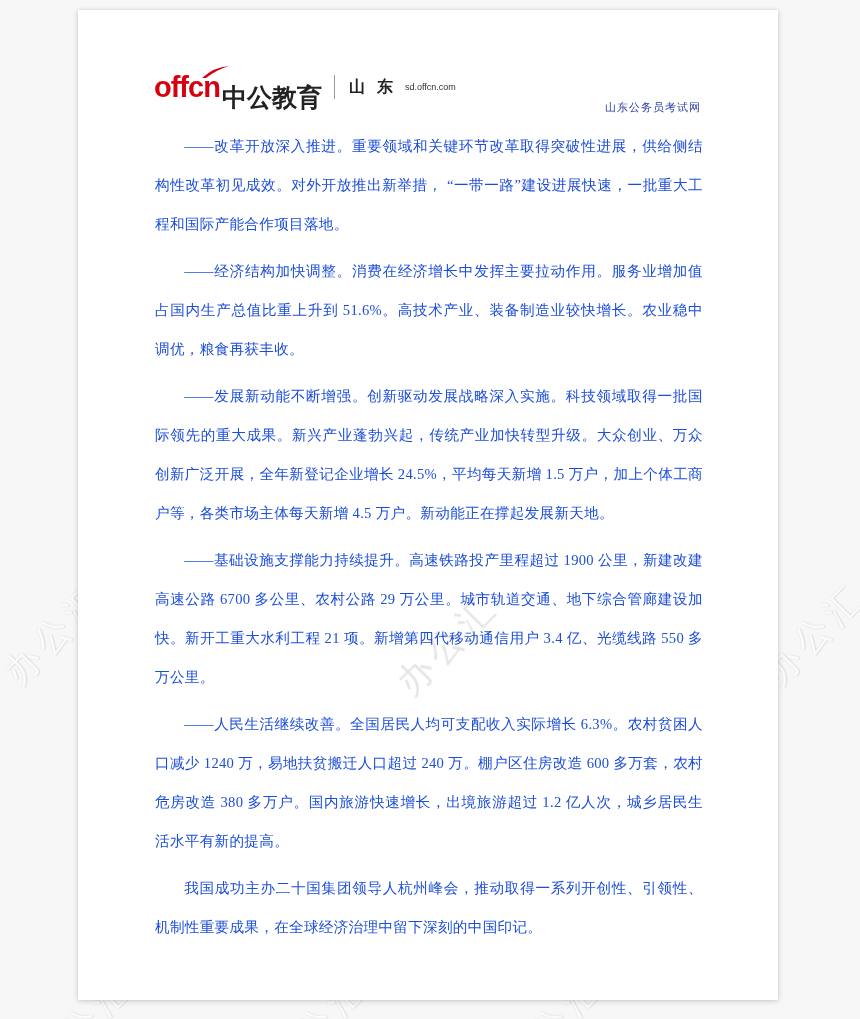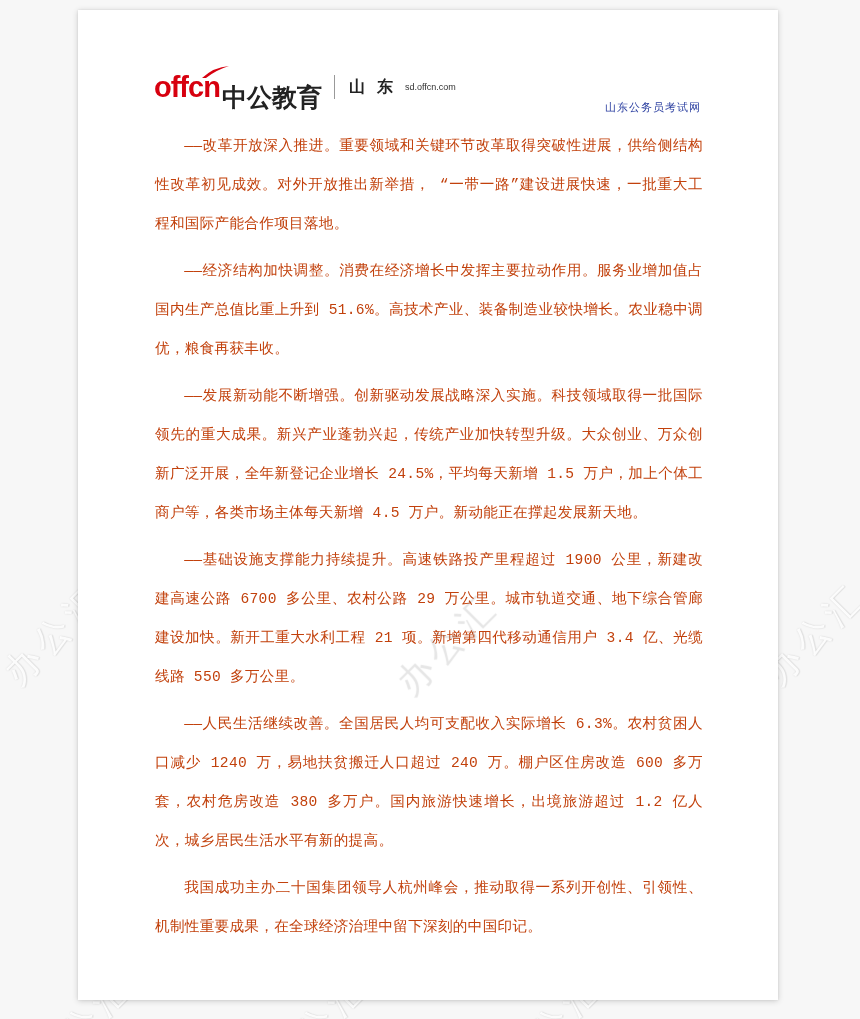--- a/index.html
+++ b/index.html
@@ -94,24 +94,24 @@
     color: #2b3fa0;
     letter-spacing: 1px;
   }
   .content {
     position: absolute;
     left: 77px;
     top: 117px;
     width: 548px;
   }
   .para {
-    font-family: Liberation Mono, monospace;
+    font-family: Liberation Serif, serif;
     font-size: 14.6px;
     line-height: 39px;
-    color: #c2410c;
+    color: #1d4ed8;
     text-indent: 2em;
     margin: 0 0 8px 0;
     text-align: justify;
     letter-spacing: 0.3px;
   }
   .watermark {
     position: absolute;
     font-family: "DejaVu Sans", sans-serif;
     font-size: 36px;
     color: rgba(255,255,255,0.9);

